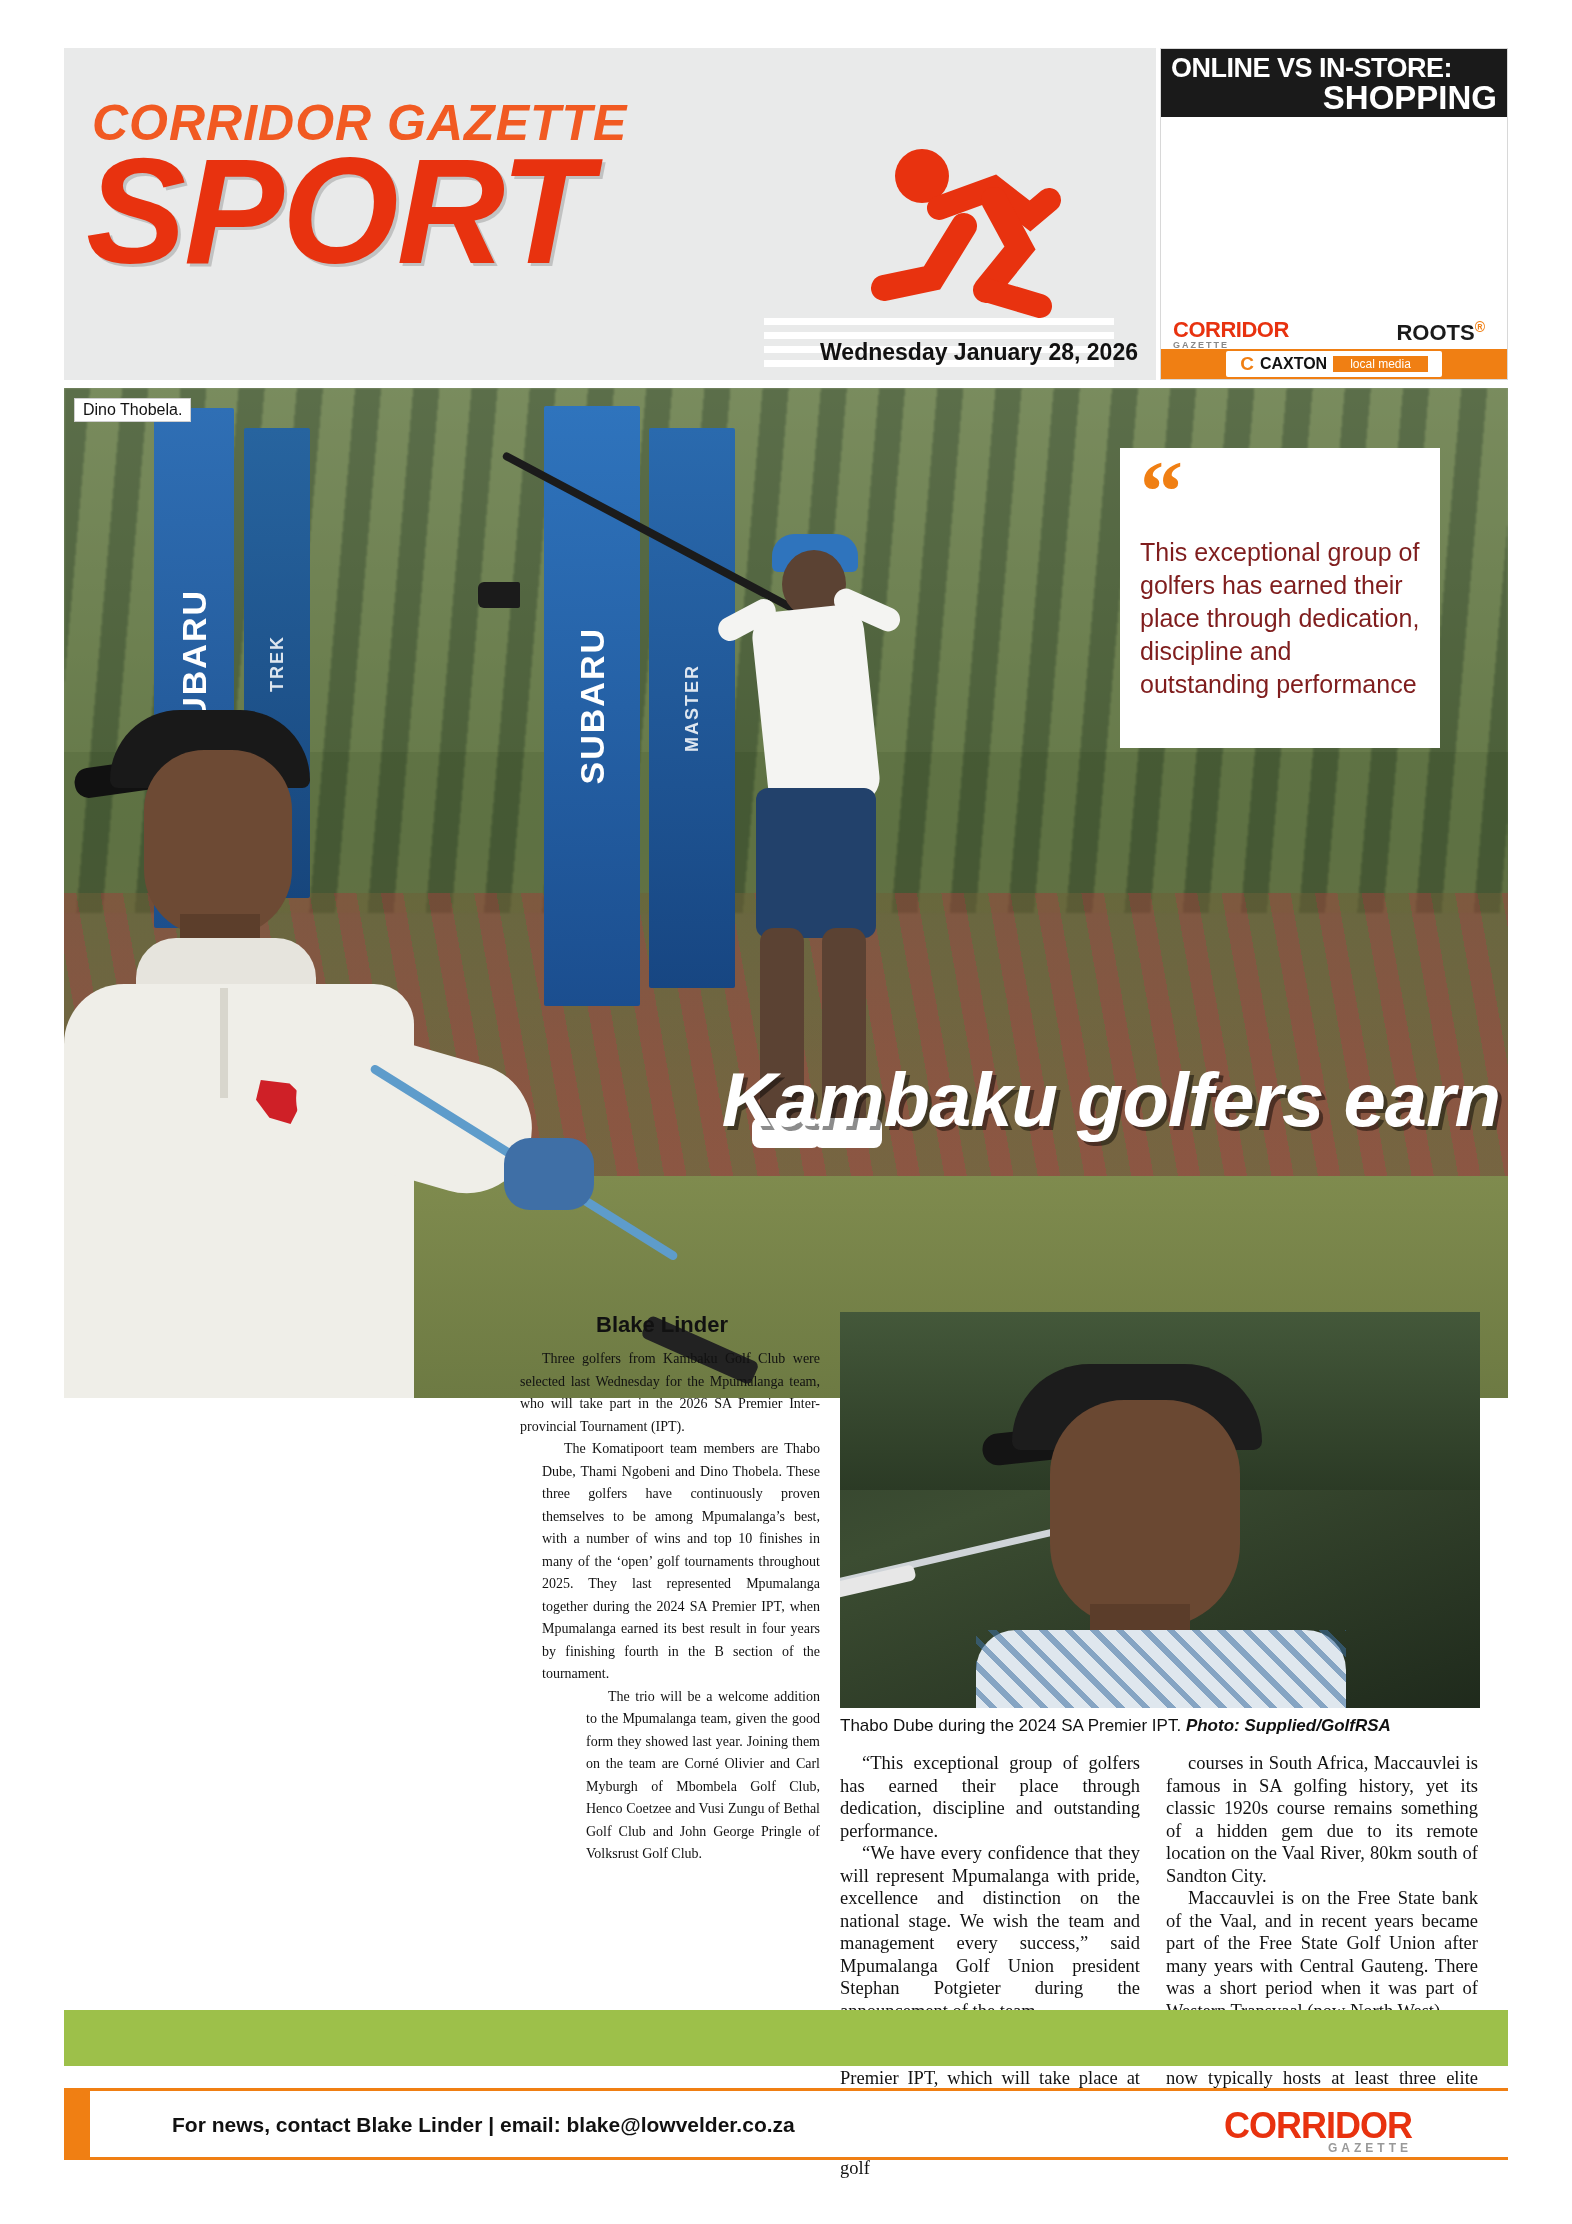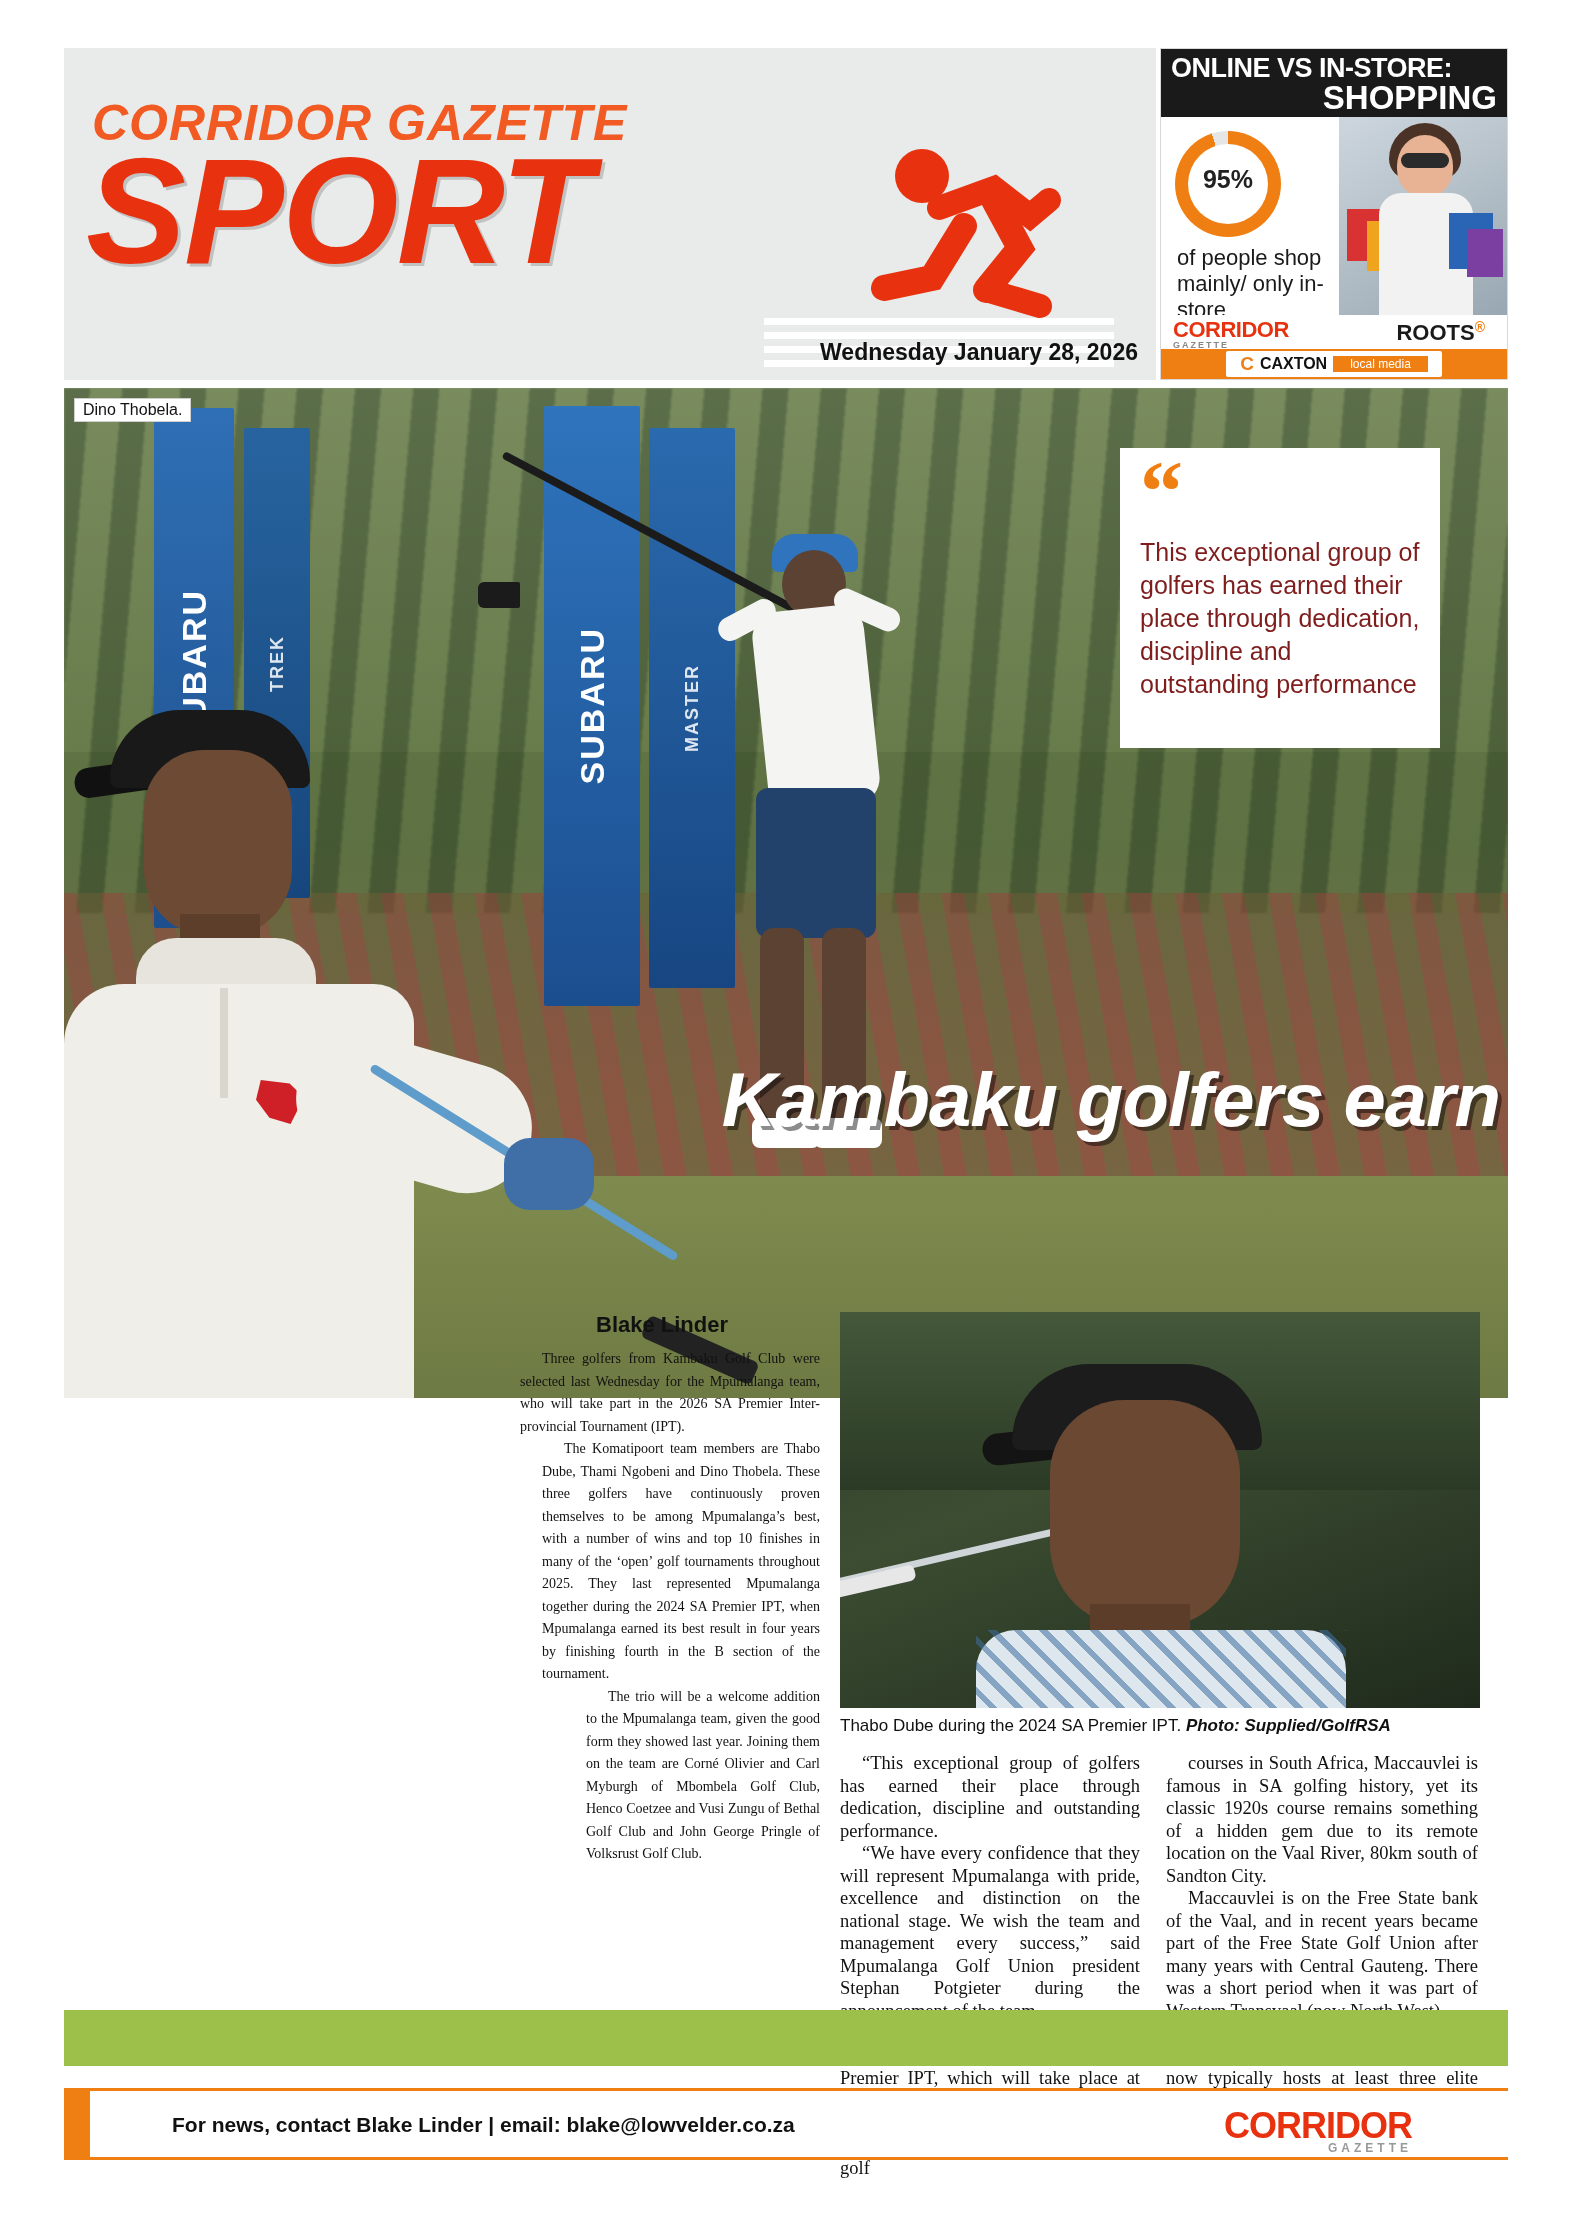--- a/index.html
+++ b/index.html
@@ -289,35 +289,20 @@
       <path d="M142 152 L196 168" stroke="#e8320f" stroke-width="24" fill="none" stroke-linecap="round"></path>
     </svg>
     <div class="mast-date">Wednesday January 28, 2026</div>
   </div>
 
   <div class="promo">
     <div class="promo-head">
       <div class="l1">ONLINE VS IN-STORE:</div>
       <div class="l2">SHOPPING</div>
     </div>
-    <div class="promo-body">
-      <div class="donut"></div>
-      <div class="donut-label">95%</div>
-      <div class="promo-text">of people shop mainly/ only in-store</div>
-      <div class="promo-photo">
-        <div class="bag1"></div>
-          <div class="bag2"></div>
-        <div class="shopper-hair"></div>
-        <div class="shopper-head"></div>
-        <div class="shopper-glass"></div>
-        <div class="shopper-body"></div>
-        <div class="bag3"></div>
-          <div class="bag4"></div>
-      </div>
-    </div>
     <div class="promo-logos">
       <div class="promo-corridor">
         <span>CORRIDOR</span>
         <small>GAZETTE</small>
       </div>
       <div class="promo-roots">
         <span>ROOTS</span><sup>®</sup>
       </div>
     </div>
     <div class="promo-caxton">

